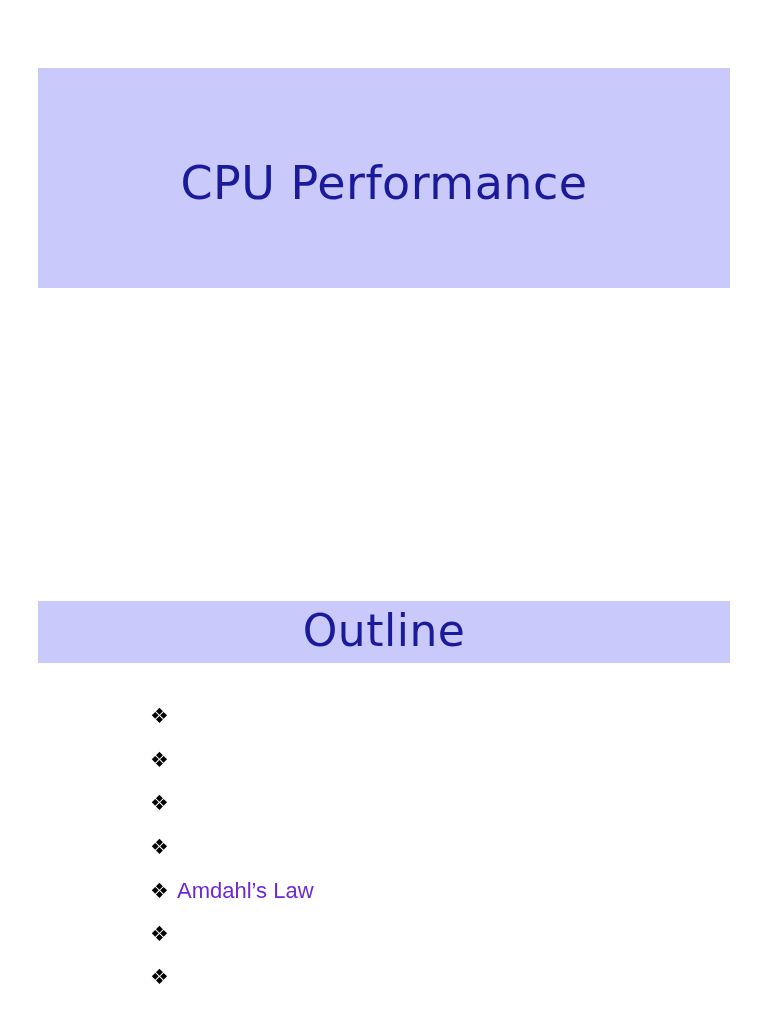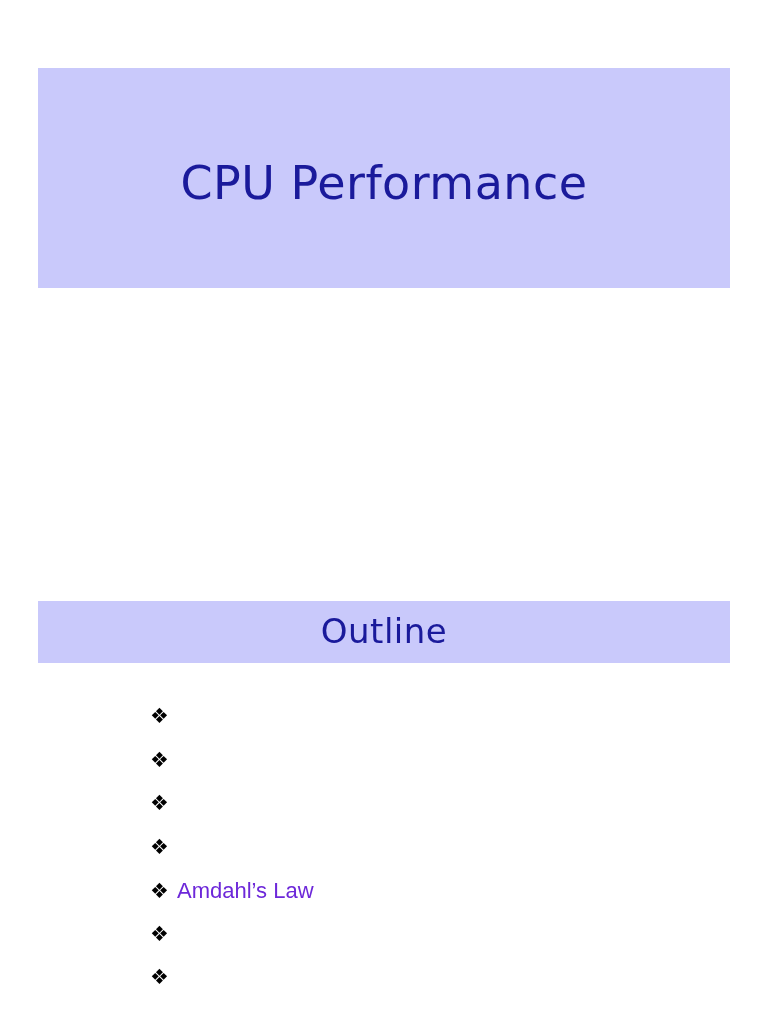--- a/index.html
+++ b/index.html
@@ -54,21 +54,21 @@
     line-height: 1;
   }
 
   .title-text {
     font-size: 46px;
     position: relative;
     top: 5px;
   }
 
   .outline-text {
-    font-size: 34px;
+    font-size: 44px;
     position: relative;
     top: -1px;
   }
 
   
   .outline-list {
     position: absolute;
     left: 150px;
     top: 706px;
     width: 560px;

